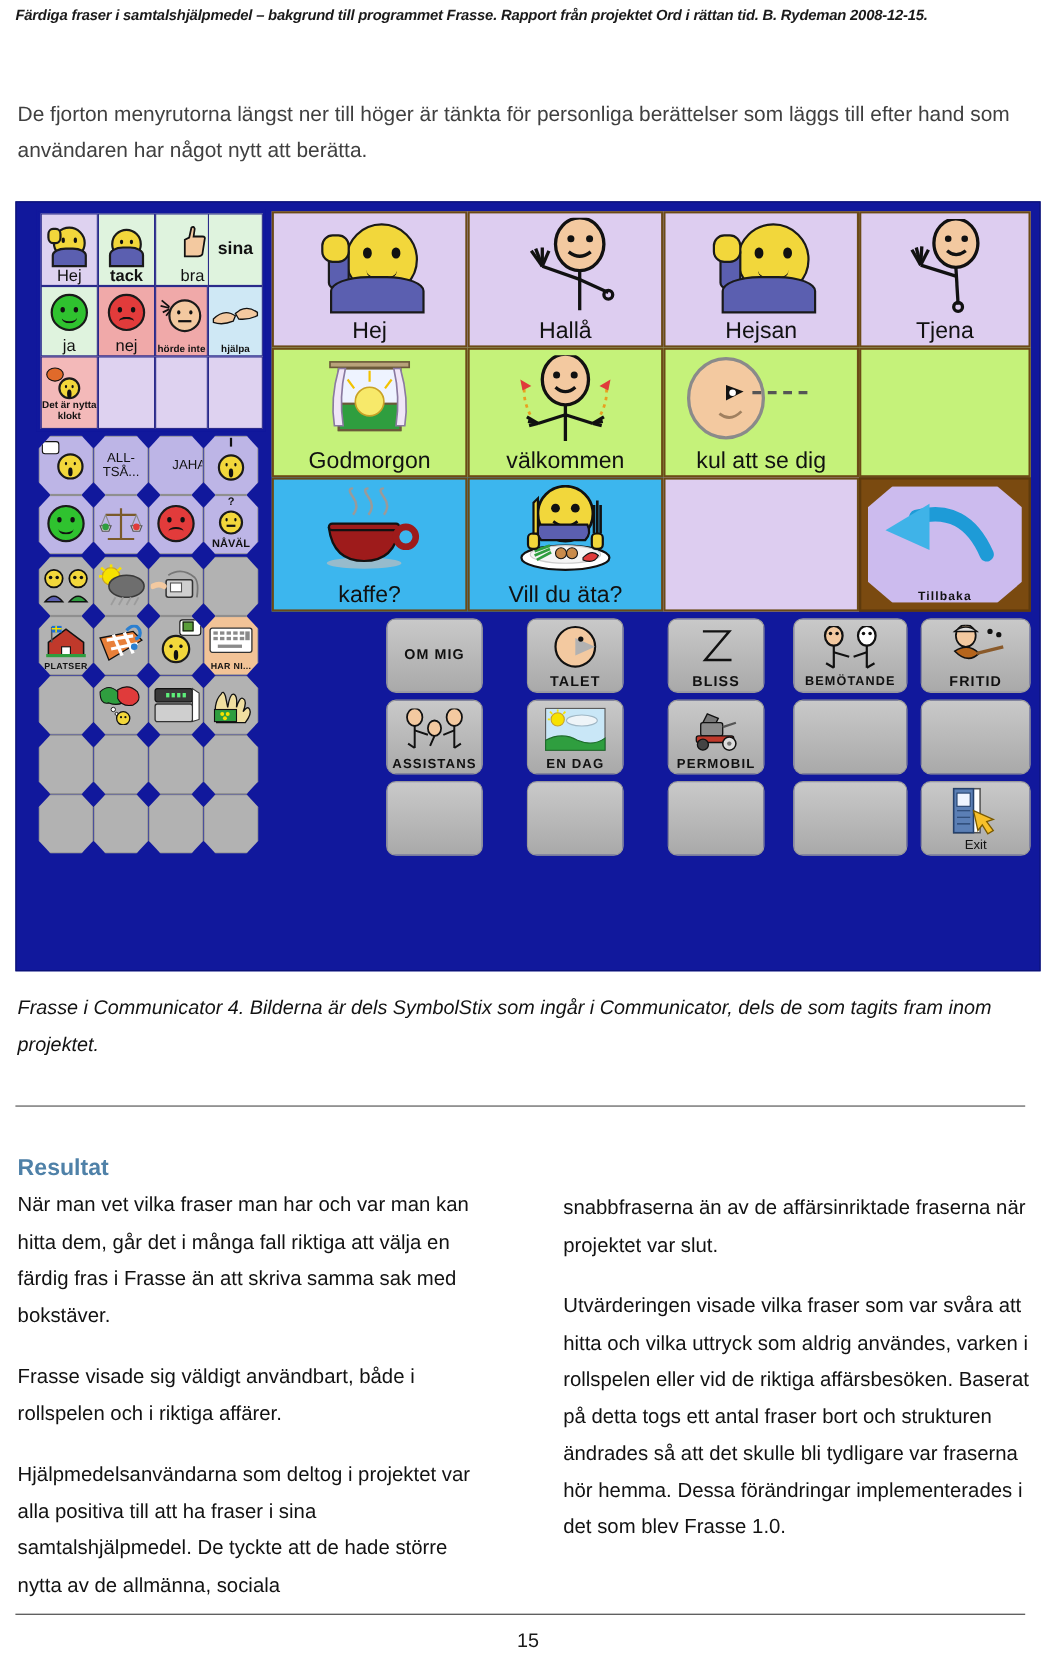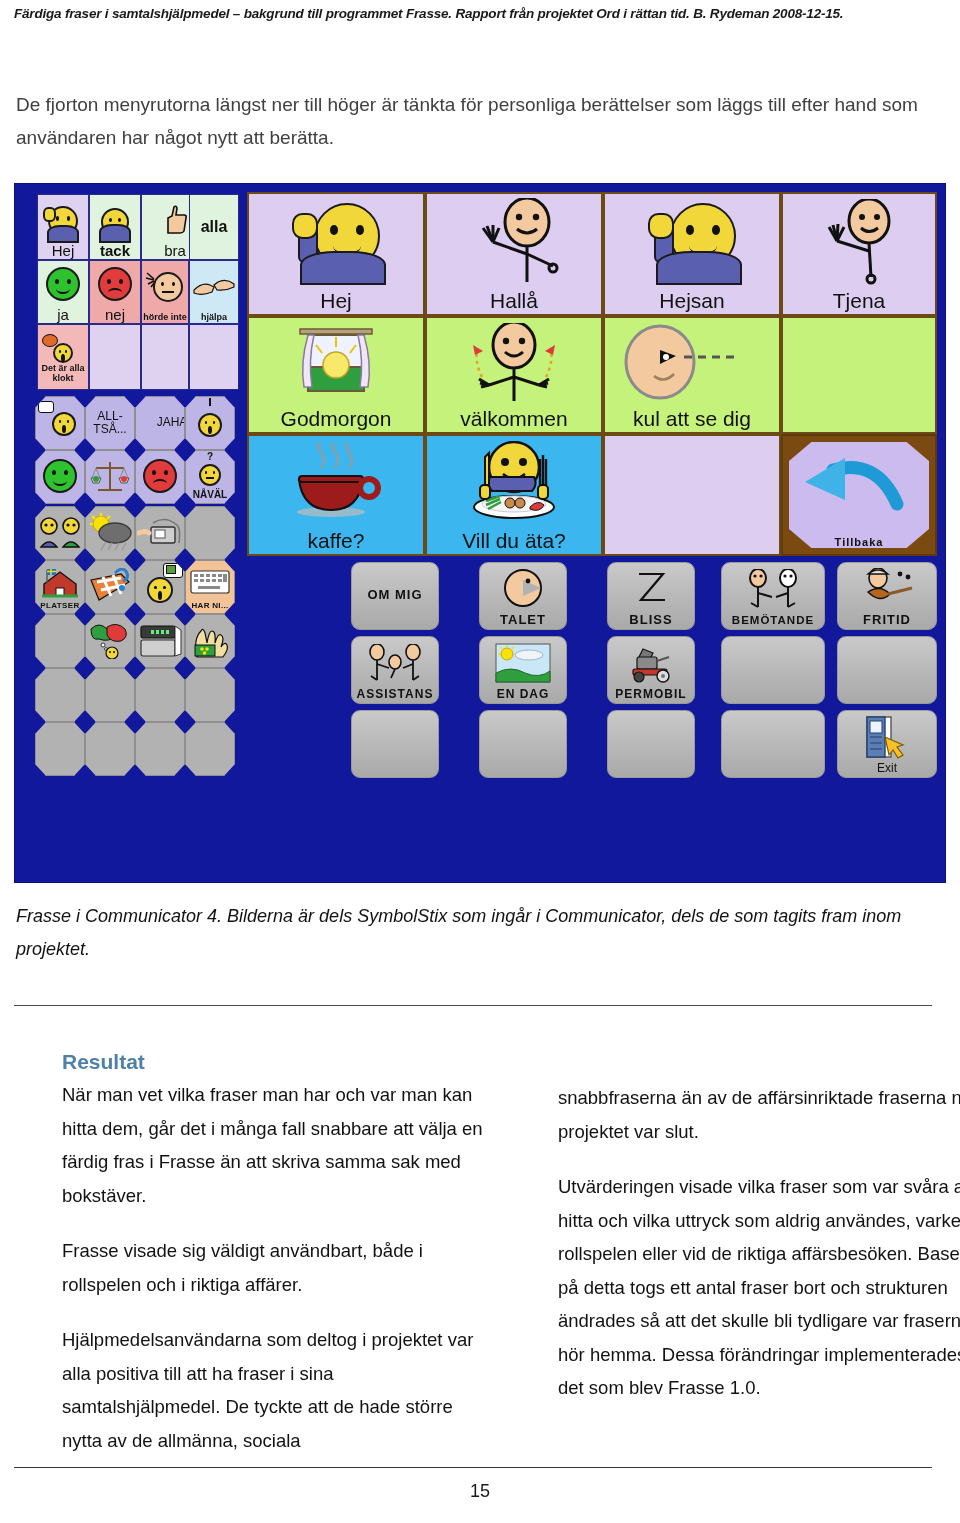--- a/index.html
+++ b/index.html
@@ -165,21 +165,20 @@
     height: 0;
     border-top: 1px solid #4a4a4a;
   }
 
   
   .col {
     position: absolute;
     font-size: 18.5px;
     line-height: 33.5px;
     color: #121212;
-    margin-left: 46px;
   }
   .col-left  { top: 1048px; left: 16px;  width: 430px; }
   .col-right { top: 1081px; left: 512px; width: 432px; }
 
   .col h2 {
     margin: 0 0 2px 0;
     font-size: 21px;
     line-height: 28px;
     font-weight: bold;
     color: #4f81a8;
@@ -284,21 +283,21 @@
       <div class="sq cell" style="left:106px;top:2px;width:68px;height:66px;background:#dff3de;">
         <div class="art">
           <svg width="30" height="32" viewBox="0 0 30 32" aria-hidden="true">
             <path d="M8 30 L8 15 L12 13 L14 4 Q16 2 17 5 L16 12 L24 12 Q27 12 26 15 L24 28 Q23 30 20 30 Z" fill="#f3c9a0" stroke="#111" stroke-width="1.6"></path>
           </svg>
         </div>
         <div class="cap">bra</div>
       </div>
 
       <div class="sq cell" style="left:154px;top:2px;width:50px;height:66px;background:#dff3de;justify-content:center;">
-        <div class="cap bold" style="font-size:16px;">alla</div>
+        <div class="cap bold" style="font-size:16px;">sina</div>
       </div>
 
       <div class="sq cell" style="left:2px;top:68px;width:52px;height:64px;background:#dff3de;">
         <div class="art">
           <div class="face green" style="width:30px;height:30px;">
             <div class="eye l"></div>
               <div class="eye r"></div>
               <div class="mouth"></div>
           </div>
         </div>
@@ -347,21 +346,21 @@
 
       <div class="sq cell" style="left:2px;top:132px;width:52px;height:66px;background:#f3b9b9;">
         <div class="art" style="flex:0 0 26px;">
           <div class="face" style="width:16px;height:16px;margin-top:10px;">
             <div class="eye l"></div>
               <div class="eye r"></div>
               <div class="mouth o"></div>
           </div>
           <div style="position:absolute;left:4px;top:1px;width:14px;height:11px;background:#e06a2a;border:1px solid #111;border-radius:50%;"></div>
         </div>
-        <div class="cap sm" style="padding-bottom:6px;">Det är alla klokt</div>
+        <div class="cap sm" style="padding-bottom:6px;">Det är nytta klokt</div>
       </div>
       <div class="sq" style="left:54px;top:132px;width:52px;height:66px;background:#ded2f0;"></div>
       <div class="sq" style="left:106px;top:132px;width:48px;height:66px;background:#ded2f0;"></div>
       <div class="sq" style="left:154px;top:132px;width:50px;height:66px;background:#ded2f0;"></div>
     </div>
 
     <div class="cell big" style="left:232px;top:8px;width:178px;height:124px;background:#ddcdf0;">
       <div class="art">
         <div style="position:relative;width:120px;height:86px;">
           <div class="face" style="position:absolute;left:38px;top:4px;width:62px;height:62px;">
@@ -936,21 +935,21 @@
 
   </div>
 </div>
 
 <div class="fig-caption">Frasse i Communicator 4. Bilderna är dels SymbolStix som ingår i Communicator, dels de som tagits fram inom projektet.</div>
 
 <div class="section-rule"></div>
 
 <div class="col col-left">
   <h2>Resultat</h2>
-  <p>När man vet vilka fraser man har och var man kan hitta dem, går det i många fall snabbare att välja en färdig fras i Frasse än att skriva samma sak med bokstäver.</p>
+  <p>När man vet vilka fraser man har och var man kan hitta dem, går det i många fall riktiga att välja en färdig fras i Frasse än att skriva samma sak med bokstäver.</p>
   <p>Frasse visade sig väldigt användbart, både i rollspelen och i riktiga affärer.</p>
   <p>Hjälpmedelsanvändarna som deltog i projektet var alla positiva till att ha fraser i sina samtalshjälpmedel. De tyckte att de hade större nytta av de allmänna, sociala</p>
 </div>
 
 <div class="col col-right">
   <p>snabbfraserna än av de affärsinriktade fraserna när projektet var slut.</p>
   <p>Utvärderingen visade vilka fraser som var svåra att hitta och vilka uttryck som aldrig användes, varken i rollspelen eller vid de riktiga affärsbesöken. Baserat på detta togs ett antal fraser bort och  strukturen ändrades så att det skulle bli tydligare var fraserna hör hemma. Dessa förändringar implementerades i det som blev Frasse 1.0.</p>
 </div>
 
 <div class="footer-rule"></div>

